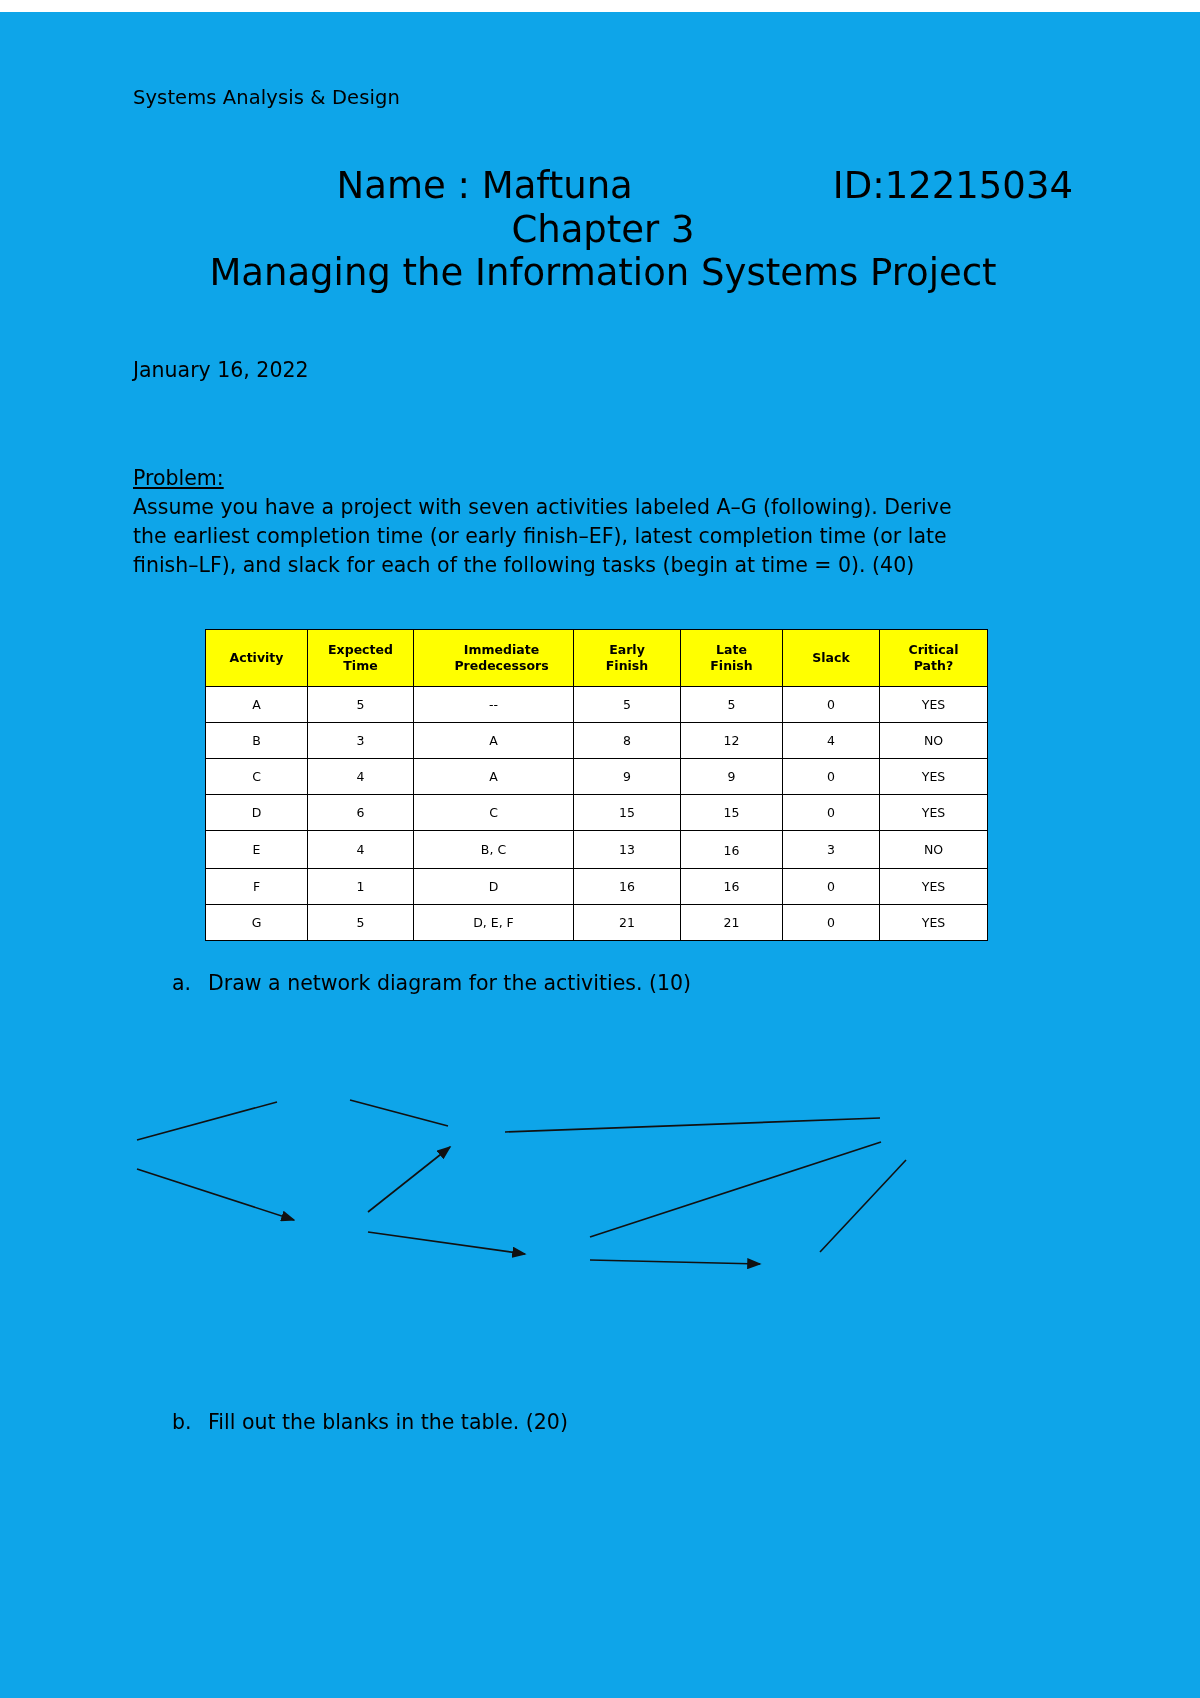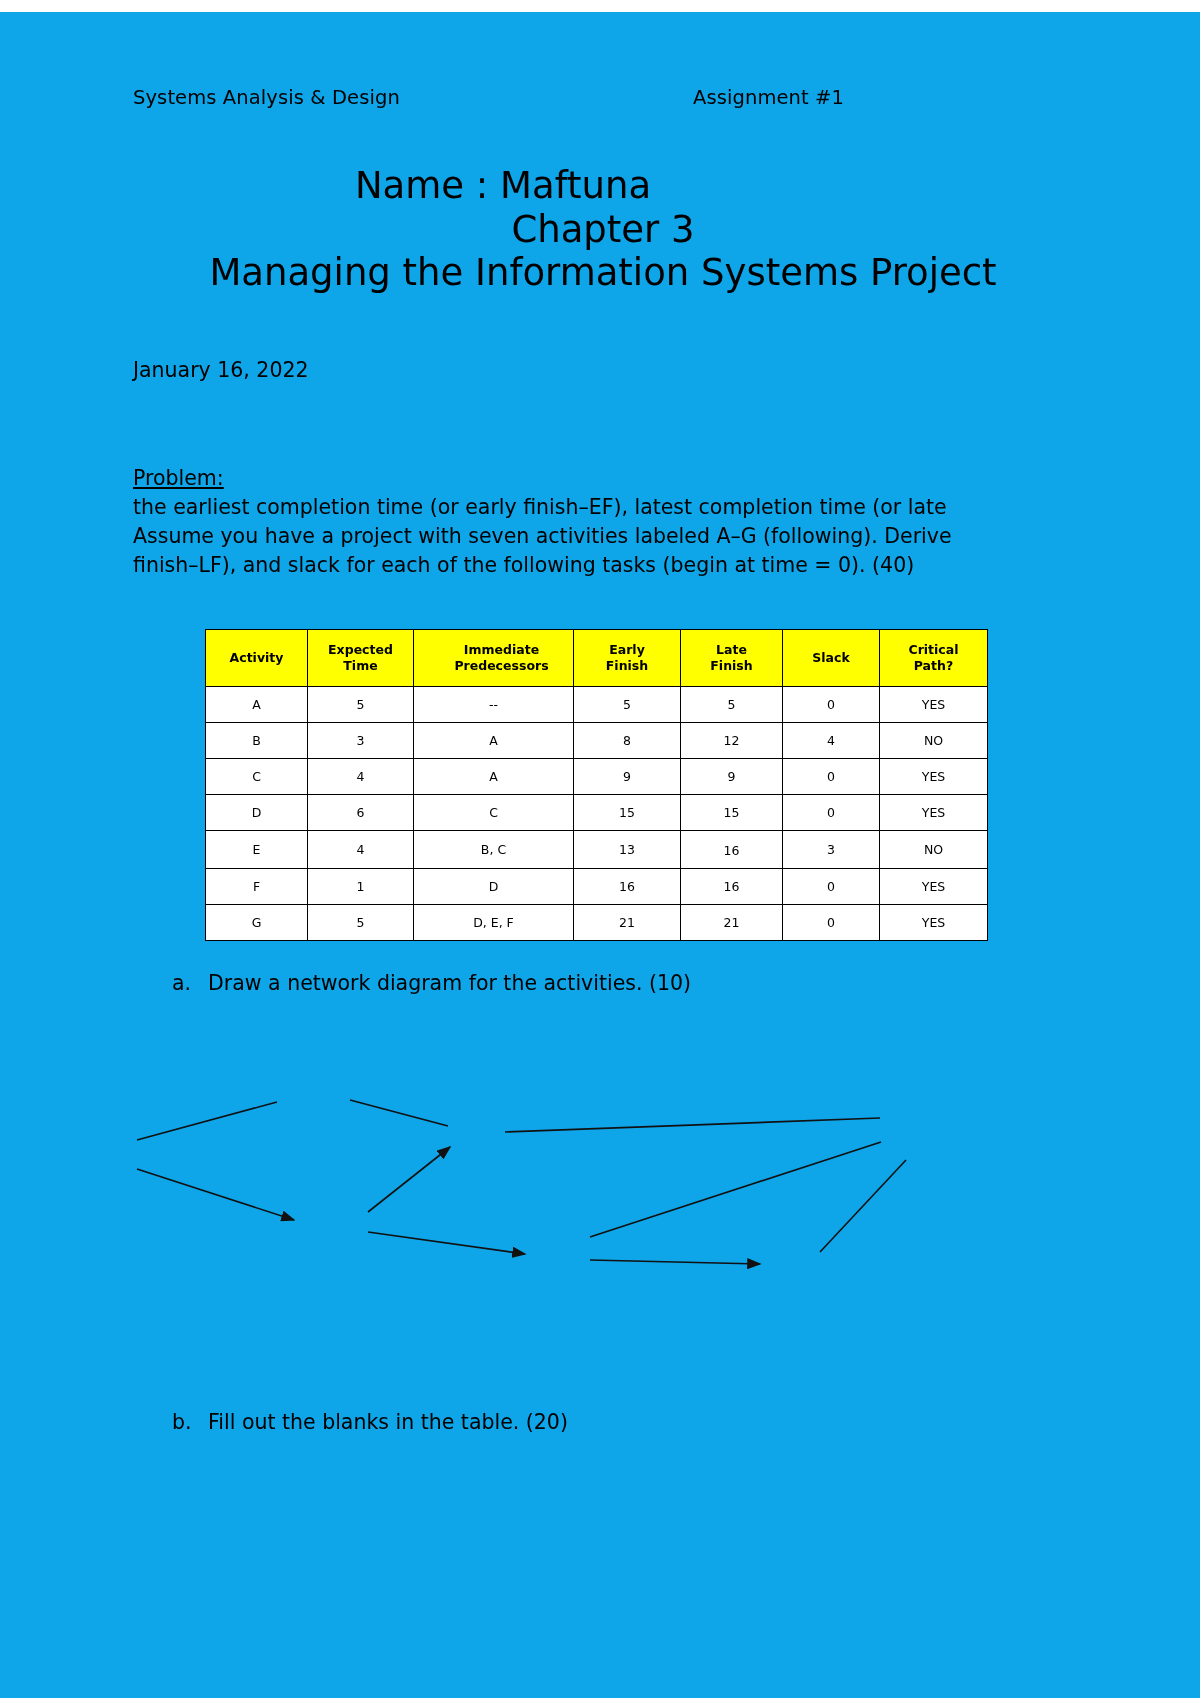--- a/index.html
+++ b/index.html
@@ -37,21 +37,21 @@
   
   .title-block {
     position: absolute;
     left: 133px;
     top: 152px;
     width: 940px;
     text-align: center;
   }
   .title-row-1 {
     display: flex;
-    justify-content: center;
+    justify-content: flex-end;
     font-size: 37px;
     line-height: 1.18;
     white-space: pre;
   }
   .title-row-1 .gap { display: inline-block; width: 200px; }
   .title-row-2 {
     font-size: 37px;
     line-height: 1.18;
   }
   .title-row-3 {
@@ -141,40 +141,40 @@
   }
   .diagram svg { display: block; }
 </style>
 </head>
 <body>
 
 <div class="page">
 
   <div class="doc-header">
     <span class="left">Systems Analysis &amp; Design</span>
-    <span class="right">Assignment #1</span>
   </div>
 
   <div class="title-block">
     <div class="title-row-1">
       <span>Name : Maftuna</span>
       <span class="gap"></span>
+      <span>ID:12215034</span>
     </div>
     <div class="title-row-2">Chapter 3</div>
     <div class="title-row-3">Managing the Information Systems Project</div>
   </div>
 
   <div class="section sec-duedate">
     <p>January 16, 2022</p>
   </div>
 
   <div class="section sec-problem">
     <p><span class="heading-underline">Problem:</span></p>
+    <p>Assume you have a project with seven activities labeled A–G (following). Derive</p>
     <p>the earliest completion time (or early finish–EF), latest completion time (or late</p>
-    <p>Assume you have a project with seven activities labeled A–G (following). Derive</p>
     <p>finish–LF), and slack for each of the following tasks (begin at time = 0). (40)</p>
   </div>
 
   <div class="table-wrap">
     <table class="cpm">
       <thead>
         <tr>
           <th class="c-activity">
             <span class="th-l1">Activity</span>
           </th>

